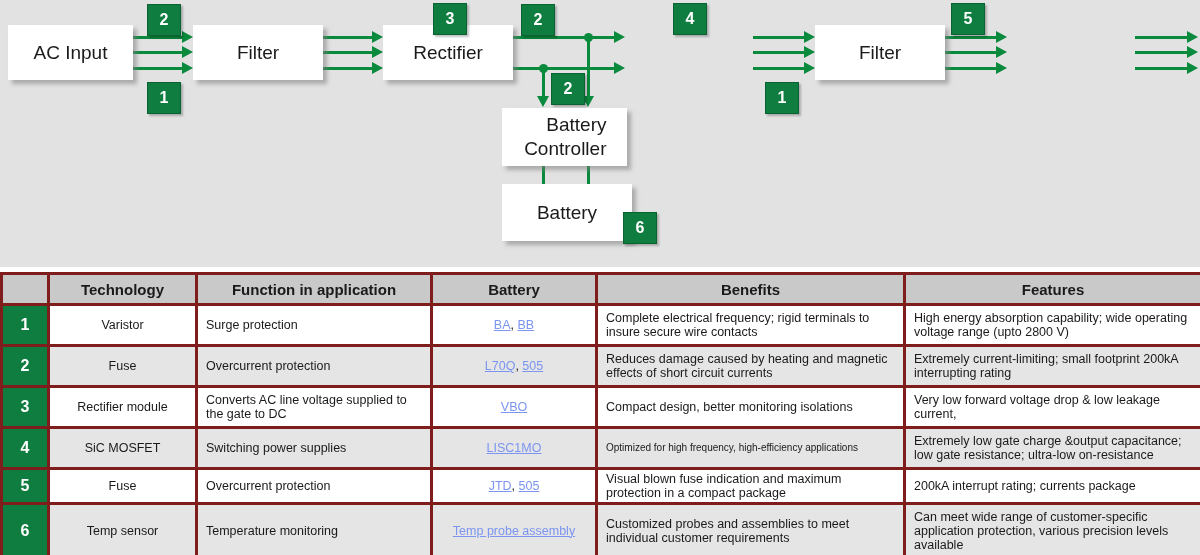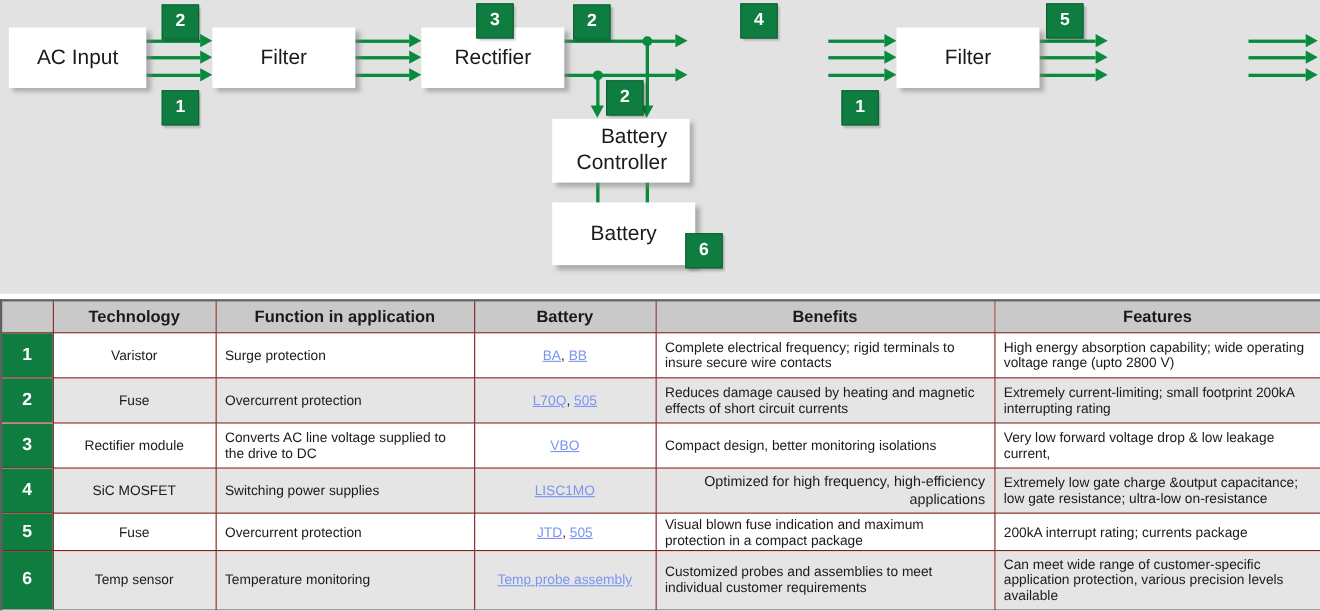--- a/index.html
+++ b/index.html
@@ -40,30 +40,30 @@
                border-left:11px solid #0a8a3d; border-top:6px solid transparent; border-bottom:6px solid transparent; }
   .va { position:absolute; width:3px; background:#0a8a3d; z-index:2; }
   .va::after { content:""; position:absolute; bottom:-10px; left:-5px; width:0; height:0;
                border-top:11px solid #0a8a3d; border-left:6px solid transparent; border-right:6px solid transparent; }
   .dot { position:absolute; width:9px; height:9px; border-radius:50%; background:#0a8a3d; z-index:4; }
 
   
   #spec-table { position:absolute; top:272px; left:0; width:1200px; border-collapse:collapse;
                 table-layout:fixed; font-size:12.5px; color:#1a1a1a; background:#ffffff;
                 border:2px solid #5f5f5f; }
-  #spec-table th, #spec-table td { border:1px solid #7f1d1d; padding:2px 8px; vertical-align:middle; overflow:hidden; }
+  #spec-table th, #spec-table td { border:3px solid #7f1d1d; padding:2px 8px; vertical-align:middle; overflow:hidden; }
   #spec-table thead th { background:#c9c9c9; font-size:15px; font-weight:bold; text-align:center; height:24px; padding:2px 4px; }
   #spec-table tbody tr { height:41px; }
   #spec-table tbody tr:nth-child(5) { height:34px; }
   #spec-table tbody tr:nth-child(6) { height:54px; }
   #spec-table tbody tr:nth-child(even) td.data { background:#e5e5e5; }
   td.num { background:#0f7c40; color:#ffffff; font-weight:bold; font-size:16px; text-align:center; padding:0; }
   td.tech, td.series { text-align:center; }
   td.benefits, td.features, td.func { text-align:left; }
-  td.benefits-big { font-size:13px; line-height:1.25;text-align:right; }
+  td.benefits-big { font-size:10px; line-height:1.25; }
   a.series-link { color:#7b95f0; cursor:pointer; }
 </style>
 </head>
 <body>
 
 <div id="stage">
 
   <div id="diagram">
 
     <div class="box box-ac-input">
@@ -159,21 +159,21 @@
           <td class="num">2</td>
           <td class="tech data">Fuse</td>
           <td class="func data">Overcurrent protection</td>
           <td class="series data"><a class="series-link" href="#">L70Q</a>, <a class="series-link" href="#">505</a></td>
           <td class="benefits data">Reduces damage caused by heating and magnetic effects of short circuit currents</td>
           <td class="features data">Extremely current-limiting; small footprint 200kA interrupting rating</td>
         </tr>
         <tr>
           <td class="num">3</td>
           <td class="tech data">Rectifier module</td>
-          <td class="func data">Converts AC line voltage supplied to the drive to DC</td>
+          <td class="func data">Converts AC line voltage supplied to the gate to DC</td>
           <td class="series data"><a class="series-link" href="#">VBO</a></td>
           <td class="benefits data">Compact design, better monitoring isolations</td>
           <td class="features data">Very low forward voltage drop &amp; low leakage current,</td>
         </tr>
         <tr>
           <td class="num">4</td>
           <td class="tech data">SiC MOSFET</td>
           <td class="func data">Switching power supplies</td>
           <td class="series data"><a class="series-link" href="#">LISC1MO</a></td>
           <td class="benefits data benefits-big">Optimized for high frequency, high-efficiency applications</td>

